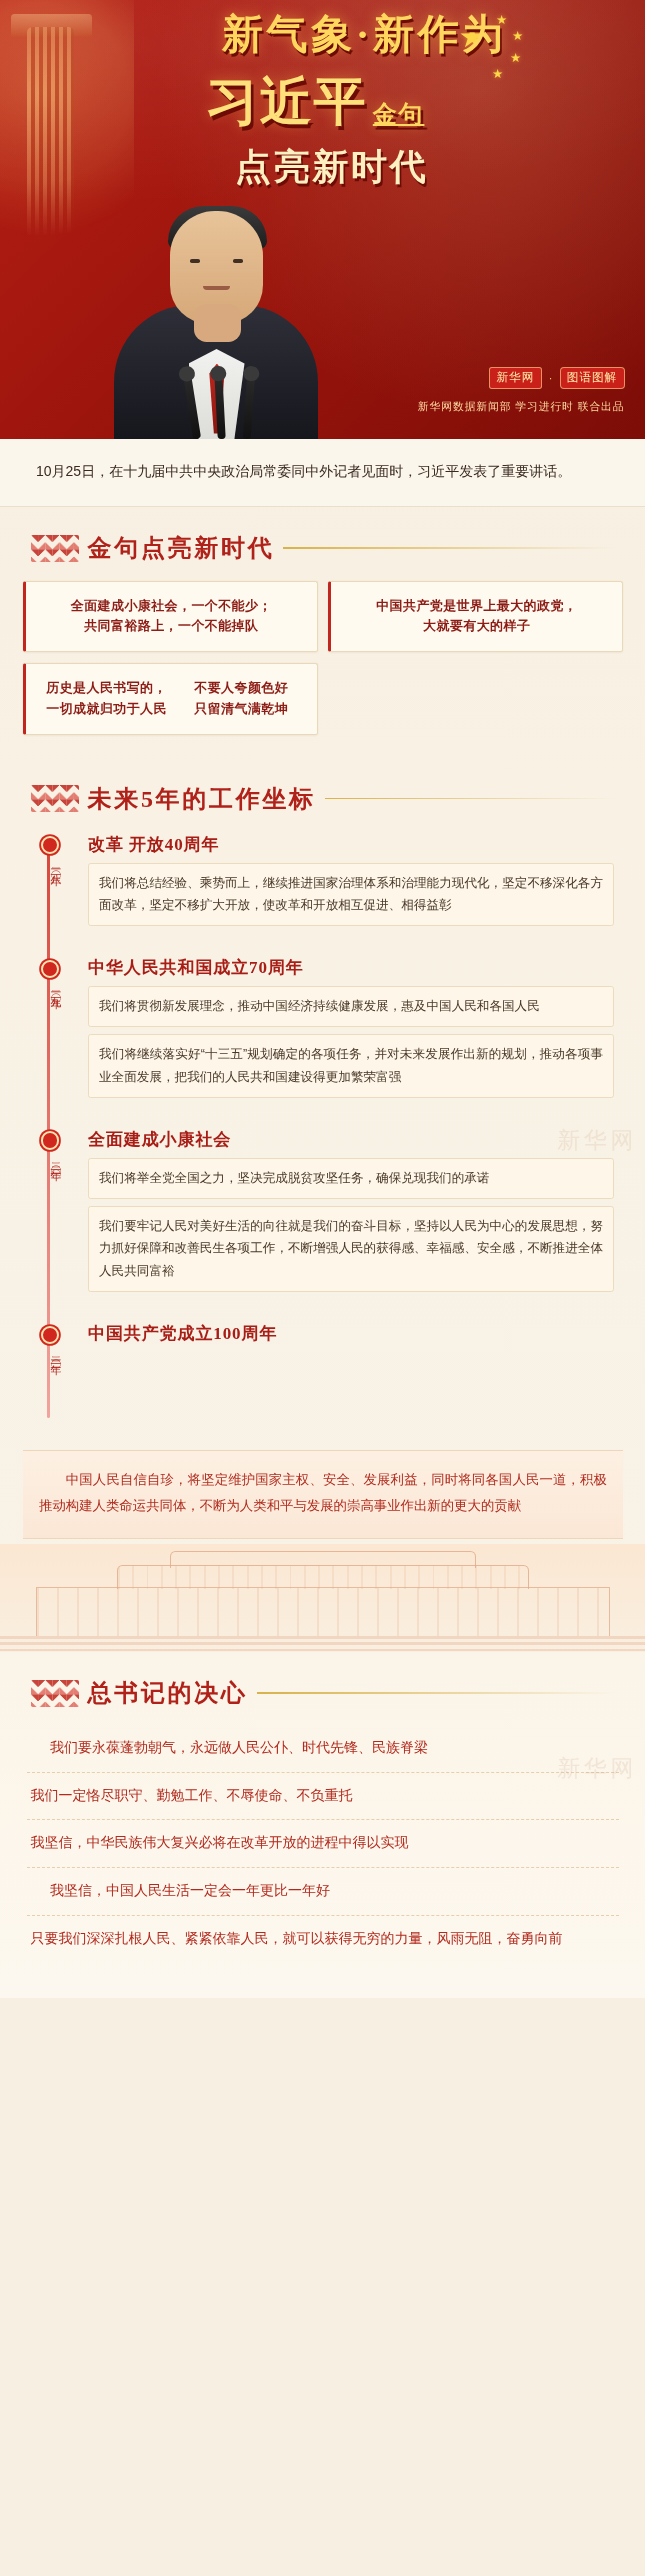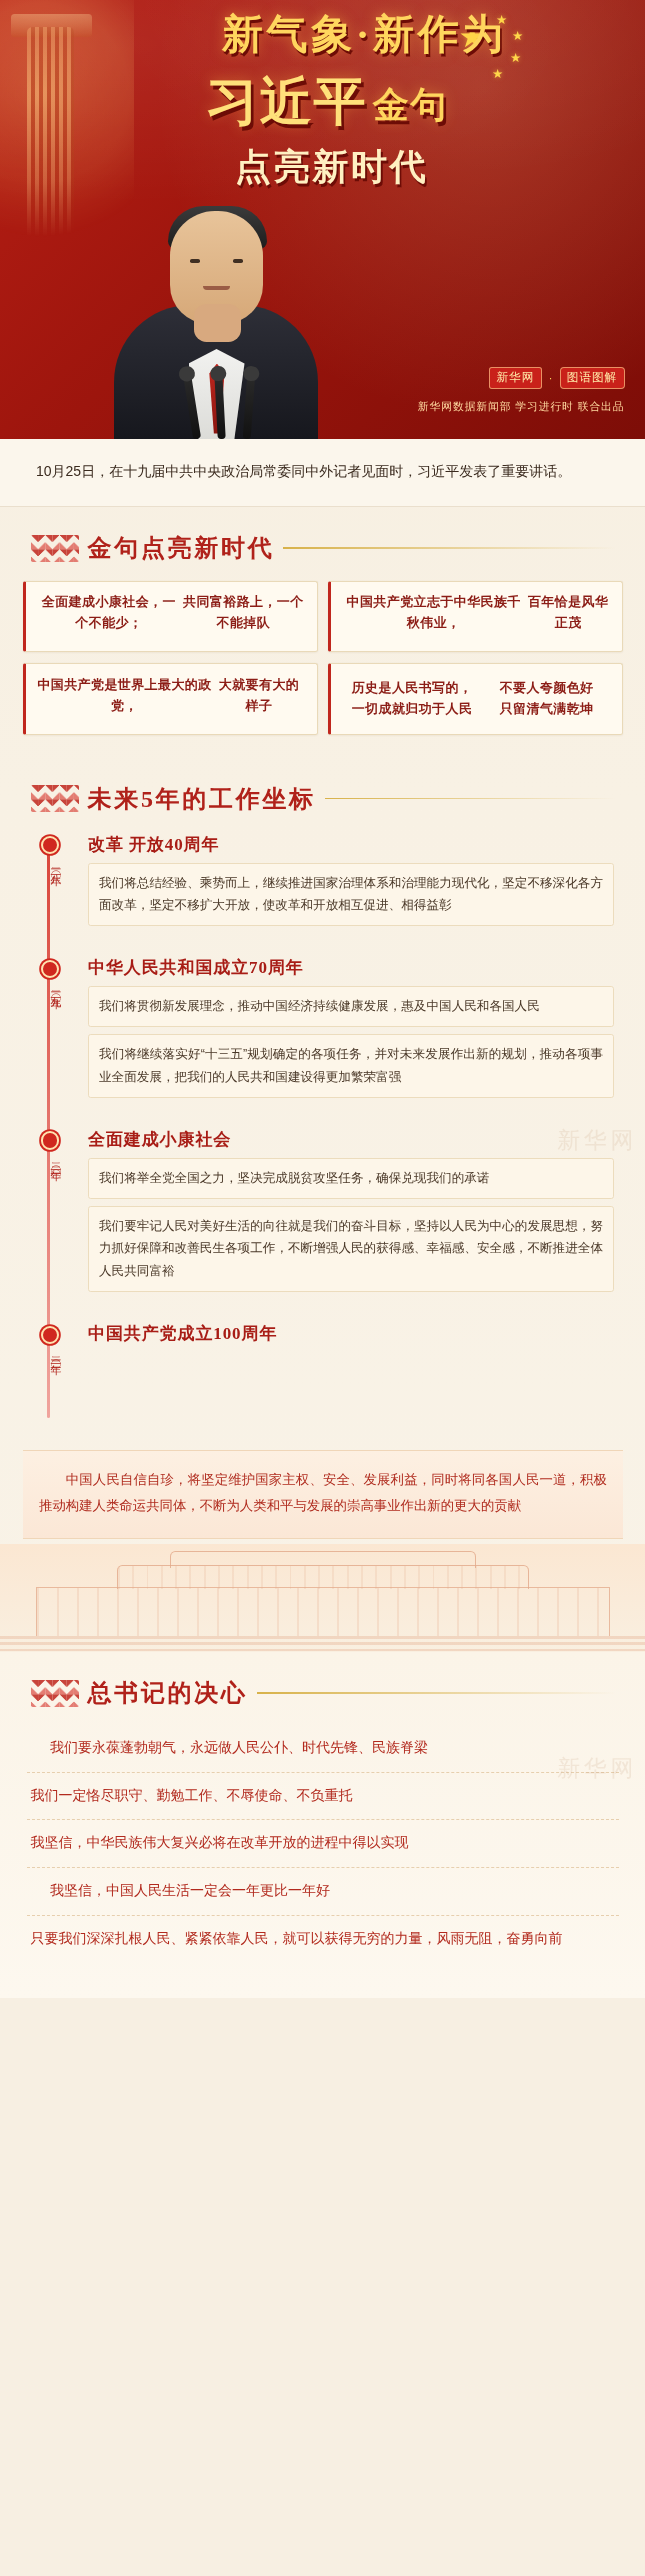--- a/index.html
+++ b/index.html
@@ -71,21 +71,21 @@
     margin:0 0 5.4px 16px;
   }
   .t-line2{
     font-family:"Liberation Serif","DejaVu Serif",serif;
     font-size:52px;font-weight:700;letter-spacing:1.8px;
     color:#ffe07a;
     text-shadow:2.7px 3.6px 0 #6d0c06, 0 0 14.3px rgba(255,190,70,.45);
     margin:0 0 1.8px 0;
     display:flex;align-items:flex-end;gap:5.4px;
   }
-  .t-line2 .small{font-size:36px;color:#ffd65e;padding-bottom:7.2px;}
+  .t-line2 .small{font-size:24px;color:#ffd65e;padding-bottom:7.2px;text-decoration:underline;}
   .t-line3{
     font-family:"Liberation Serif","DejaVu Serif",serif;
     font-size:36px;font-weight:700;letter-spacing:2.7px;
     color:#fff0c2;
     text-shadow:1.8px 2.7px 0 #6d0c06;
     margin:5.4px 0 0 29px;
   }
 
   .logo-row{
     position:absolute;right:21.5px;bottom:50px;display:flex;align-items:center;gap:7.2px;
@@ -186,21 +186,21 @@
     display:grid;grid-template-columns:1fr 1fr;gap:10.8px;
     padding:3.6px 23px 23px 23px;
   }
   .quote{
     background:#fffaf0;
     border:0.9px solid #e9d9b8;
     border-left:3.6px solid #c0261d;
     border-radius:2.7px;
     padding:10.8px 10.8px;
     min-height:48px;
-    display:flex;flex-direction:row;justify-content:center;
+    display:flex;flex-direction:column;justify-content:center;
     box-shadow:0 0.9px 1.8px rgba(120,80,30,.07);
   }
   .quote .ln{
     font-family:"Liberation Serif","DejaVu Serif",serif;
     font-size:13px;line-height:1.6;color:#8c1d16;font-weight:700;
     text-align:center;letter-spacing:0.4px;
   }
   .quote.split{display:grid;grid-template-columns:1fr 1fr;gap:5.4px;align-items:center;padding-left:16px;}
   .quote.split .ln{text-align:center;}
 
@@ -375,24 +375,20 @@
     <span class="sec-title">金句点亮新时代</span>
     <span class="sec-rule"></span>
   </div>
 
   <div class="quotes">
     <div class="quote">
       <span class="ln">全面建成小康社会，一个不能少；</span>
       <span class="ln">共同富裕路上，一个不能掉队</span>
     </div>
     <div class="quote">
-      <span class="ln">中国共产党立志于中华民族千秋伟业，</span>
-      <span class="ln">百年恰是风华正茂</span>
-    </div>
-    <div class="quote">
       <span class="ln">中国共产党是世界上最大的政党，</span>
       <span class="ln">大就要有大的样子</span>
     </div>
     <div class="quote split">
       <div>
         <div class="ln">历史是人民书写的，</div>
         <div class="ln">一切成就归功于人民</div>
       </div>
       <div>
         <div class="ln">不要人夸颜色好</div>

